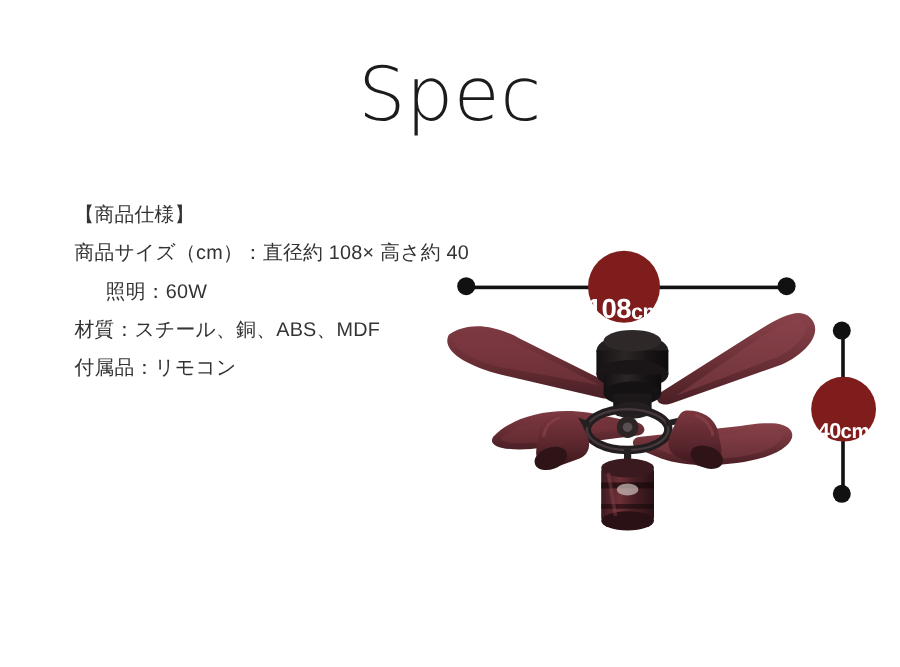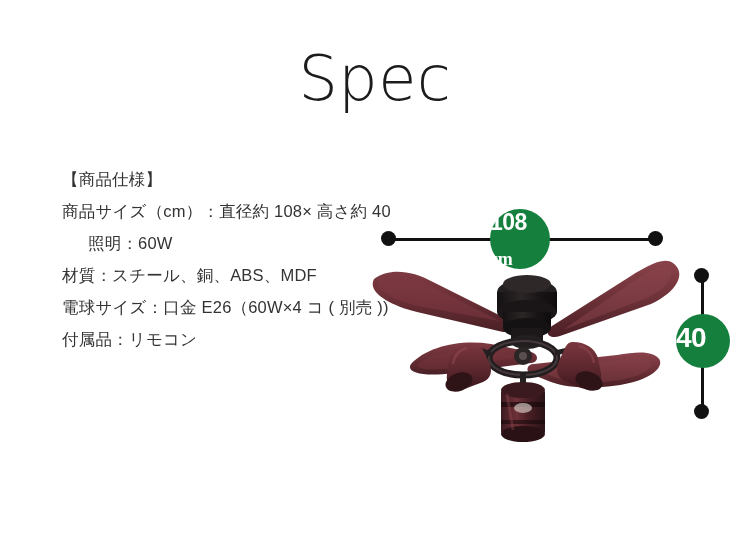--- a/index.html
+++ b/index.html
@@ -114,68 +114,66 @@
     height: 15px;
     border-radius: 50%;
     background: #111111;
   }
   .dim-v .dot.top    { top: -4px; }
   .dim-v .dot.bottom { bottom: -4px; }
 
   .badge {
     position: absolute;
     border-radius: 50%;
-    background: #15803d;
+    background: #7f1d1d;
     color: #ffffff;
     display: flex;
-    flex-direction: column;
-    align-items: flex-start;
+    flex-direction: row;
+    align-items: flex-end;
     justify-content: center;
     font-weight: bold;
     line-height: 1;
     z-index: 6;
   }
   .badge .num {
     font-size: 23px;
     letter-spacing: -0.5px;
   }
   .badge .unit {
     font-size: 18px;
     margin-top: 16px;
     letter-spacing: -0.3px;
-    font-family: Liberation Serif, serif;
   }
   .badge-108 {
     left: 490px;
     top: 209px;
     width: 60px;
     height: 60px;
   }
   .badge-40 {
     left: 676px;
     top: 314px;
     width: 54px;
     height: 54px;
   }
-  .badge-40 .num { font-size: 28px; margin-top: 26px; }
+  .badge-40 .num { font-size: 18px; margin-top: 26px; }
   .badge-40 .unit { font-size: 17px; }
 </style>
 </head>
 <body>
 
 <div class="page">
 
   <div class="title">Spec</div>
 
   <div class="spec-list">
     <div class="spec-line">【商品仕様】</div>
     <div class="spec-line">商品サイズ（cm）：直径約 108× 高さ約 40</div>
     <div class="spec-line indent">照明：60W</div>
     <div class="spec-line">材質：スチール、銅、ABS、MDF</div>
-    <div class="spec-line">電球サイズ：口金 E26（60W×4 コ ( 別売 ))</div>
     <div class="spec-line">付属品：リモコン</div>
   </div>
 
   <div class="product">
     <svg width="345" height="215" viewBox="0 0 345 215">
       <defs>
         <linearGradient id="bladeG" x1="0" y1="0" x2="0" y2="1">
           <stop offset="0%" stop-color="#7e3a42"></stop>
           <stop offset="45%" stop-color="#6b2f36"></stop>
           <stop offset="100%" stop-color="#492026"></stop>

